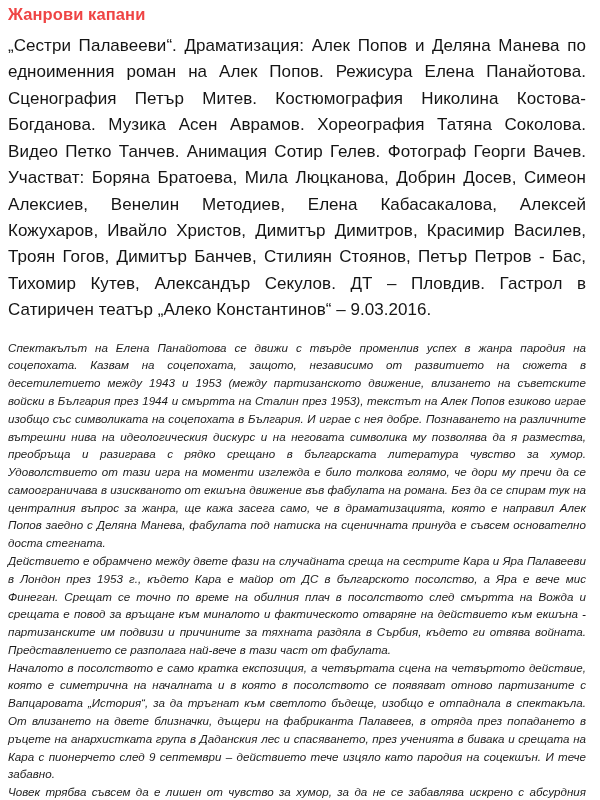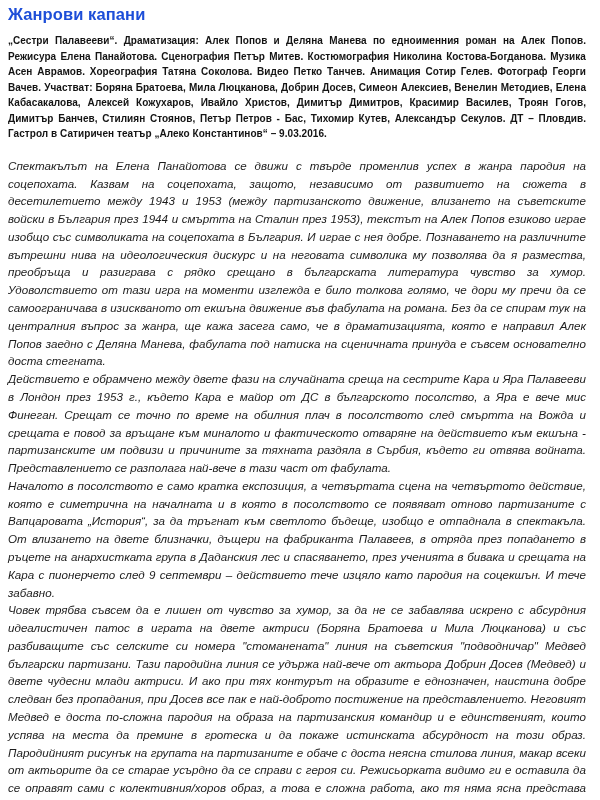--- a/index.html
+++ b/index.html
@@ -24,22 +24,22 @@
   }
   .doc-title {
     font-size: 16.5px;
     font-weight: bold;
     color: #2d6b47;
     letter-spacing: 0.1px;
     margin: 0 0 9px 0;
     line-height: 1.15;
   }
   .lead {
-    font-size: 10px;
-    font-weight: bold;
+    font-size: 17px;
+    font-weight: normal;
     text-align: justify;
     line-height: 1.555;
     margin: 0 0 15px 0;
     letter-spacing: 0.05px;
     color: #141414;
   }
   .body-text {
     font-size: 11.6px;
     text-align: justify;
     line-height: 1.535;
@@ -54,21 +54,21 @@
   }
   .body-text p:last-child {
     text-align: justify;
   }
 </style>
 </head>
 <body>
 
 <div class="page">
 
-  <h1 class="doc-title" style="color: #1d4ed8;">Жанрови капани</h1>
+  <h1 class="doc-title" style="color: #ef4444;">Жанрови капани</h1>
 
   <p class="lead">„Сестри Палавееви“. Драматизация: Алек Попов и Деляна Манева по едноименния роман на Алек Попов. Режисура Елена Панайотова. Сценография Петър Митев. Костюмография Николина Костова-Богданова. Музика Асен Аврамов. Хореография Татяна Соколова. Видео Петко Танчев. Анимация Сотир Гелев. Фотограф Георги Вачев. Участват: Боряна Братоева, Мила Люцканова, Добрин Досев, Симеон Алексиев, Венелин Методиев, Елена Кабасакалова, Алексей Кожухаров, Ивайло Христов, Димитър Димитров, Красимир Василев, Троян Гогов, Димитър Банчев, Стилиян Стоянов, Петър Петров - Бас, Тихомир Кутев, Александър Секулов. ДТ – Пловдив. Гастрол в Сатиричен театър „Алеко Константинов“ – 9.03.2016.</p>
 
   <div class="body-text">
     <p>Спектакълът на Елена Панайотова се движи с твърде променлив успех в жанра пародия на соцепохата. Казвам на соцепохата, защото, независимо от развитието на сюжета в десетилетието между 1943 и 1953 (между партизанското движение, влизането на съветските войски в България през 1944 и смъртта на Сталин през 1953), текстът на Алек Попов езиково играе изобщо със символиката на соцепохата в България. И играе с нея добре. Познаването на различните вътрешни нива на идеологическия дискурс и на неговата символика му позволява да я размества, преобръща и разиграва с рядко срещано в българската литература чувство за хумор. Удоволствието от тази игра на моменти изглежда е било толкова голямо, че дори му пречи да се самоограничава в изискваното от екшъна движение във фабулата на романа. Без да се спирам тук на централния въпрос за жанра, ще кажа засега само, че в драматизацията, която е направил Алек Попов заедно с Деляна Манева, фабулата под натиска на сценичната принуда е съвсем основателно доста стегната.</p>
     <p>Действието е обрамчено между двете фази на случайната среща на сестрите Кара и Яра Палавееви в Лондон през 1953 г., където Кара е майор от ДС в българското посолство, а Яра е вече мис Финеган. Срещат се точно по време на обилния плач в посолството след смъртта на Вожда и срещата е повод за връщане към миналото и фактическото отваряне на действието към екшъна - партизанските им подвизи и причините за тяхната раздяла в Сърбия, където ги отвява войната. Представлението се разполага най-вече в тази част от фабулата.</p>
     <p>Началото в посолството е само кратка експозиция, а четвъртата сцена на четвъртото действие, която е симетрична на началната и в която в посолството се появяват отново партизаните с Вапцаровата „История“, за да тръгнат към светлото бъдеще, изобщо е отпаднала в спектакъла. От влизането на двете близначки, дъщери на фабриканта Палавеев, в отряда през попадането в ръцете на анархистката група в Даданския лес и спасяването, през ученията в бивака и срещата на Кара с пионерчето след 9 септември – действието тече изцяло като пародия на соцекшън. И тече забавно.</p>
     <p>Човек трябва съвсем да е лишен от чувство за хумор, за да не се забавлява искрено с абсурдния идеалистичен патос в играта на двете актриси (Боряна Братоева и Мила Люцканова) и със разбиващите със селските си номера "стоманената" линия на съветския "подводничар" Медвед български партизани. Тази пародийна линия се удържа най-вече от актьора Добрин Досев (Медвед) и двете чудесни млади актриси. И ако при тях контурът на образите е еднозначен, наистина добре следван без пропадания, при Досев все пак е най-доброто постижение на представлението. Неговият Медвед е доста по-сложна пародия на образа на партизанския командир и е единственият, които успява на места да премине в гротеска и да покаже истинската абсурдност на този образ. Пародийният рисунък на групата на партизаните е обаче с доста неясна стилова линия, макар всеки от актьорите да се старае усърдно да се справи с героя си. Режисьорката видимо ги е оставила да се оправят сами с колективния/хоров образ, а това е сложна работа, ако тя няма ясна представа какъв е този образ в цялостната логика на представлението и как всеки от тях се вписва в него. Паралелната двойка на враговете полицаи - Базов и капитан Нощ, е не по-малко забавна от сестрите и Медвед. При нея пародията е изцяло в стила на комикса и актьорите го постигат успешно - особено смешен е Симеон Алексиев (Базов). Сред най-интересните "герои" е</p>
   </div>
 

